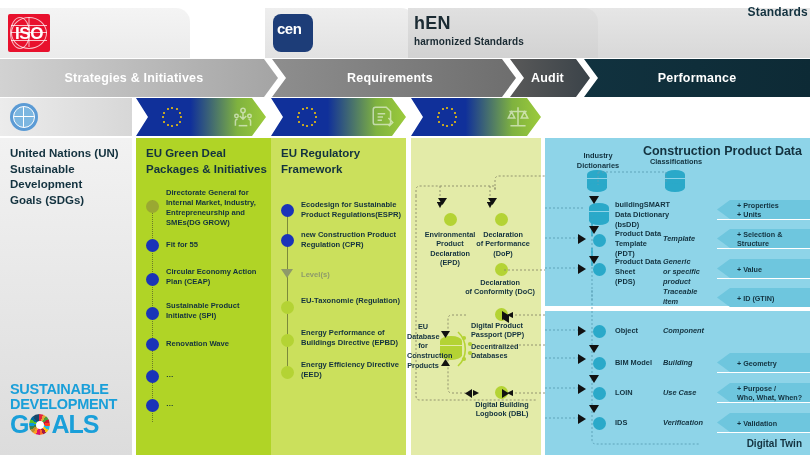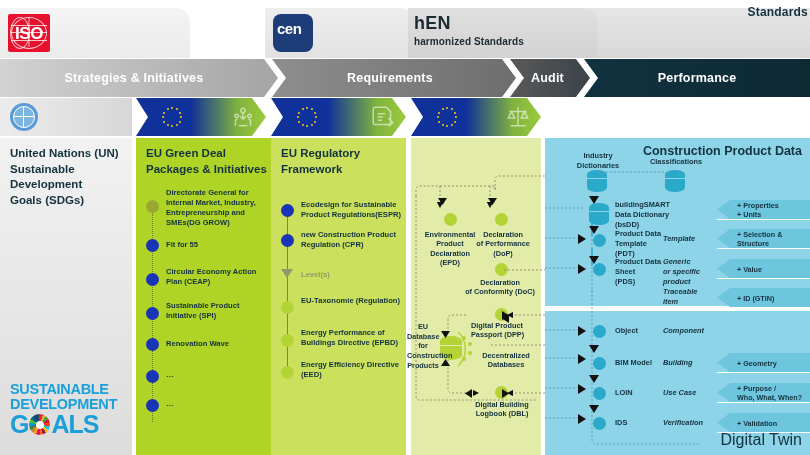--- a/index.html
+++ b/index.html
@@ -118,21 +118,21 @@
   .col-gd{left:136px;width:130px;background:#b0d426;padding-left:46px;}
   .col-rf{left:271px;width:135px;background:#cbe05c;}
   .col-au{left:411px;width:130px;background:#e3eba8;}
   .col-cpd{left:545px;width:265px;height:168px;background:#8ed4e8;}
   .col-dt{left:545px;width:265px;top:311px;height:144px;background:#8ed4e8;}
 
   .coltitle{position:absolute;left:10px;top:8px;font-size:11.5px;font-weight:bold;
         color:#13323f;line-height:1.35;}
   .col-un .coltitle{font-size:11.5px;}
   .cpd-title{position:absolute;right:8px;top:6px;font-size:12.5px;font-weight:bold;color:#13323f;}
-  .dt-title{position:absolute;right:8px;bottom:6px;font-size:16px;font-weight:normal;color:#13323f;}
+  .dt-title{position:absolute;right:8px;bottom:6px;font-size:10px;font-weight:bold;color:#13323f;}
 
   
   .sdg{position:absolute;left:10px;bottom:18px;width:112px;}
   .sdg .l1,.sdg .l2{color:#1a9fd9;font-weight:bold;font-size:14.5px;letter-spacing:-0.3px;line-height:1.02;}
   .sdg .l3{display:flex;align-items:center;color:#1a9fd9;font-weight:bold;font-size:25px;
         letter-spacing:-1px;line-height:1;}
   .sdg-wheel{width:21px;height:21px;border-radius:50%;margin:0 1px;position:relative;
         background:conic-gradient(#e5243b 0 5.5%,#dda63a 5.5% 11%,#4c9f38 11% 16.6%,
           #c5192d 16.6% 22%,#ff3a21 22% 27.7%,#26bde2 27.7% 33.3%,#fcc30b 33.3% 38.8%,
           #a21942 38.8% 44.4%,#fd6925 44.4% 50%,#dd1367 50% 55.5%,#fd9d24 55.5% 61%,
@@ -435,21 +435,21 @@
 (DoP)</div>
 
     <div class="node" style="left:84px;top:125px"></div>
     <div class="nlabel" style="left:48px;top:140px;width:82px;white-space:pre-line">Declaration
 of Conformity (DoC)</div>
 
     <div class="node" style="left:84px;top:170px"></div>
     <div class="nlabel" style="left:60px;top:183px;width:70px;text-align:left;white-space:pre-line">Digital Product
 Passport (DPP)</div>
 
-    <div class="nlabel" style="left:60px;top:213px;width:70px;text-align:center;white-space:pre-line">Decentralized
+    <div class="nlabel" style="left:60px;top:204px;width:70px;text-align:left;white-space:pre-line">Decentralized
 Databases</div>
 
     <div class="node" style="left:84px;top:248px"></div>
     <div class="nlabel" style="left:52px;top:262px;width:78px;white-space:pre-line">Digital Building
 Logbook (DBL)</div>
 
     <div class="dbcyl" style="left:29px;top:198px">
       <div class="top"></div>
         <div class="body"></div>
         <div class="mid"></div>

